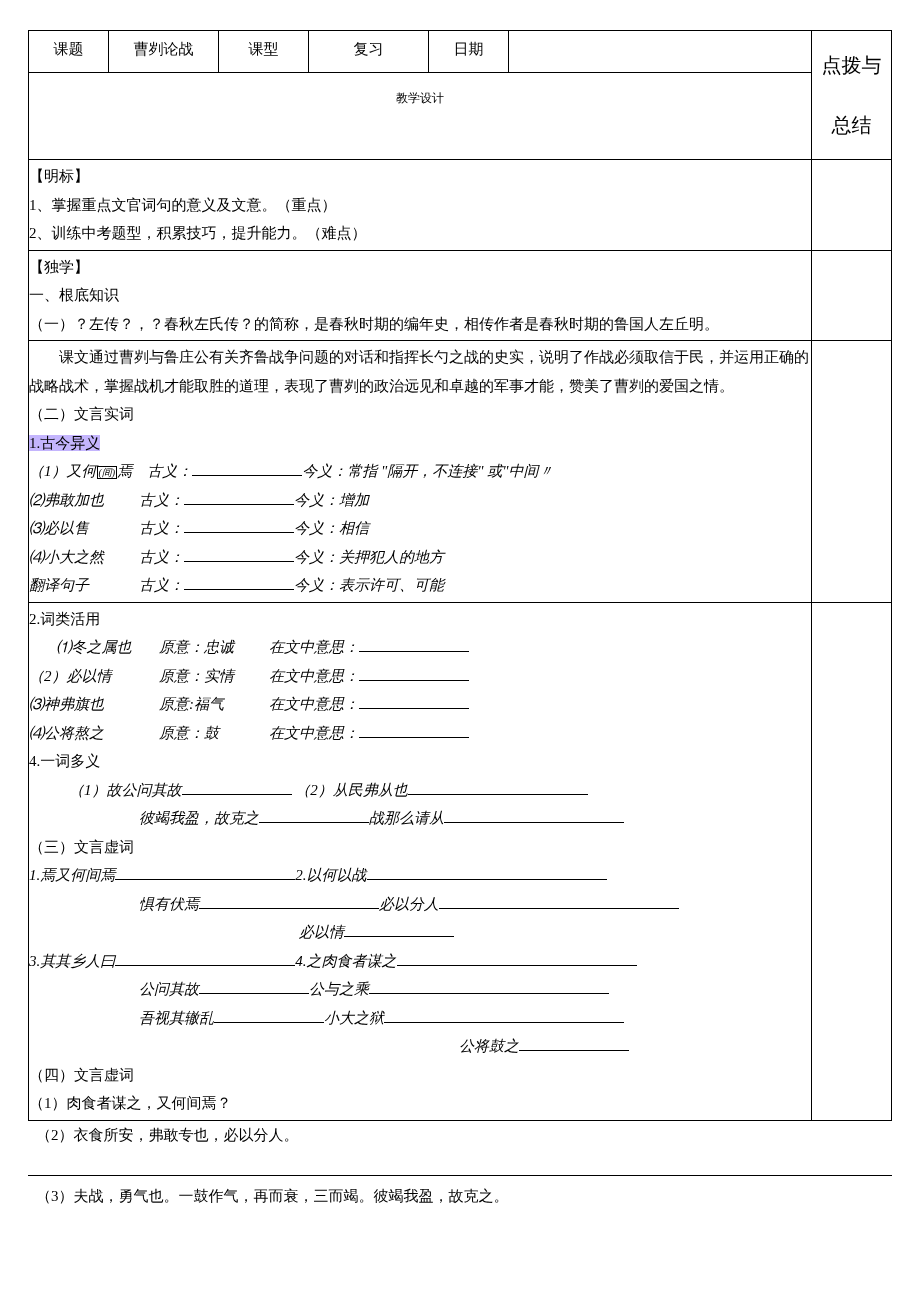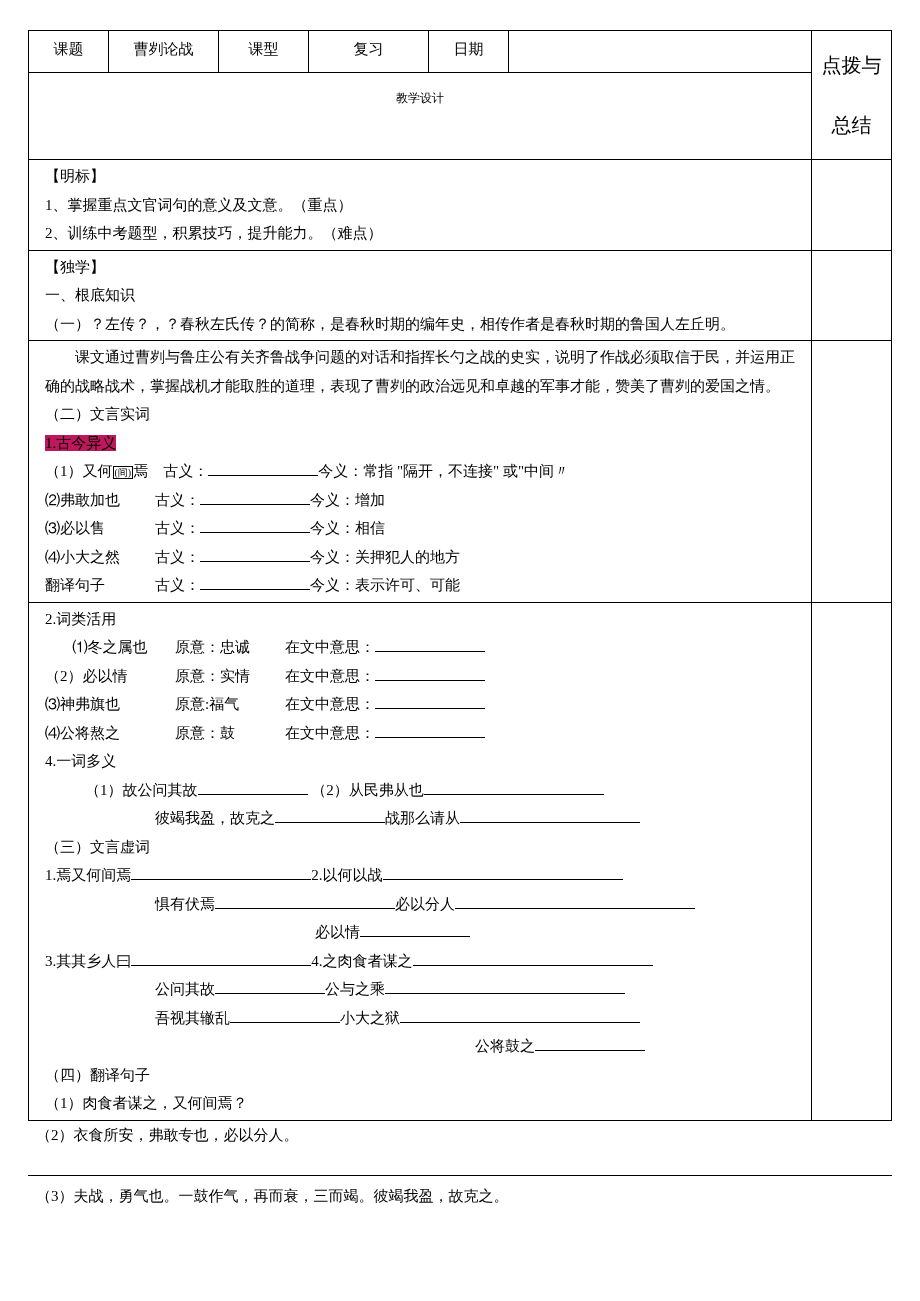--- a/index.html
+++ b/index.html
@@ -20,34 +20,34 @@
     border-radius: 16px;
   }
   td {
     border: 1px solid #000;
     padding: 4px 3px;
     vertical-align: top;
     font-size: 15px;
   }
   .center { text-align: center; }
   .section-title { font-size: 12px; }
-  .hl { background: #be185d; }
+  .hl { background: #c4b5fd; }
   .blank {
     display: inline-block;
     border-bottom: 1px solid #000;
     min-width: 110px;
     height: 1em;
     vertical-align: baseline;
   }
   .blank-long { min-width: 180px; }
   .blank-xl { min-width: 240px; }
   .indent { padding-left: 40px; }
   .indent2 { padding-left: 110px; }
-  .nowrap { white-space: nowrap; }
-  .body-cell { padding: 2px 16px; }
+  .nowrap { white-space: nowrap; font-style: italic; }
+  .body-cell { padding: 2px 0; }
   .below-table {
     margin-top: 0;
     padding-left: 8px;
   }
   .hr-line {
     border: none;
     border-top: 1px solid #000;
     margin: 26px 0 6px 0;
   }
 </style>
@@ -164,21 +164,21 @@
       <div class="indent2 nowrap">
         <span>公问其故</span><span class="blank"></span><span>公与之乘</span><span class="blank blank-xl"></span>
       </div>
       <div class="indent2 nowrap">
         <span>吾视其辙乱</span><span class="blank"></span><span>小大之狱</span><span class="blank blank-xl"></span>
       </div>
       <div style="padding-left:430px;" class="nowrap">
         <span>公将鼓之</span><span class="blank"></span>
       </div>
 
-      <div>（四）翻译句子</div>
+      <div>（四）文言虚词</div>
       <div>（1）肉食者谋之，又何间焉？</div>
     </td>
     <td></td>
   </tr>
 </tbody>
   </table>
 
 <div class="below-table">（2）衣食所安，弗敢专也，必以分人。</div>
 <hr class="hr-line">
 <div class="below-table">（3）夫战，勇气也。一鼓作气，再而衰，三而竭。彼竭我盈，故克之。</div>

